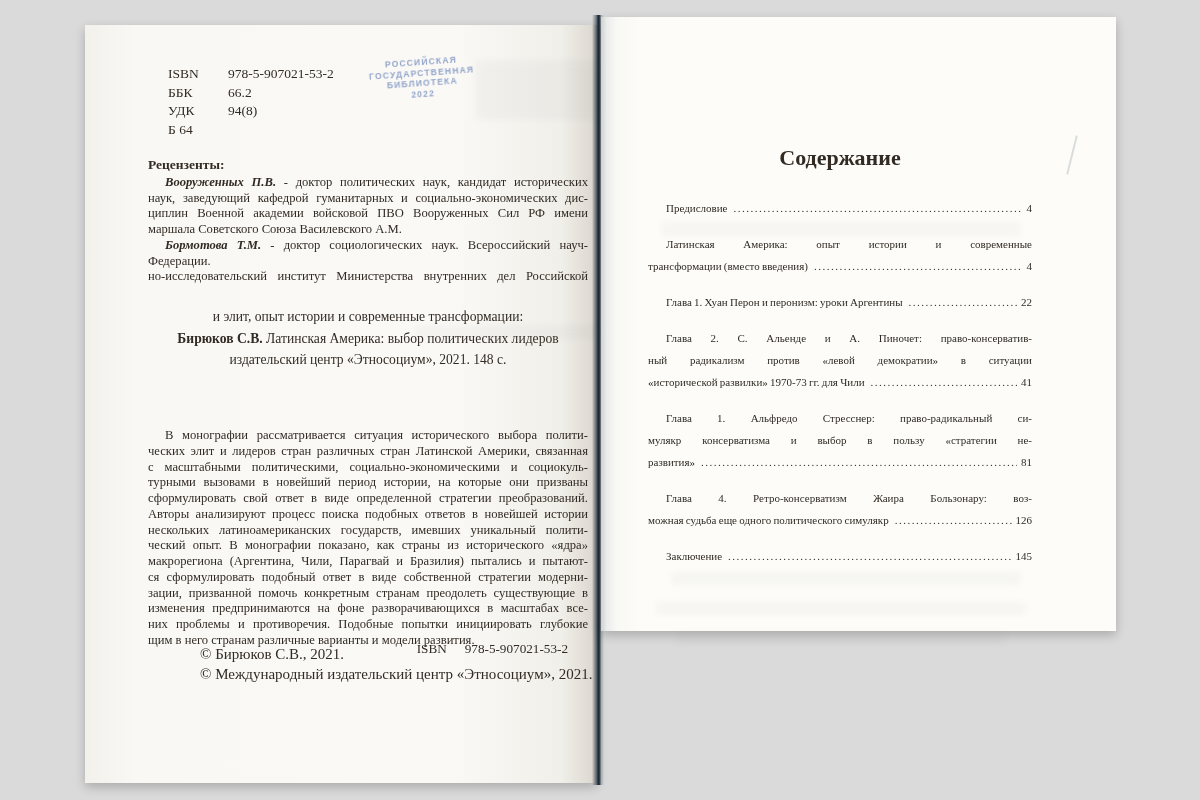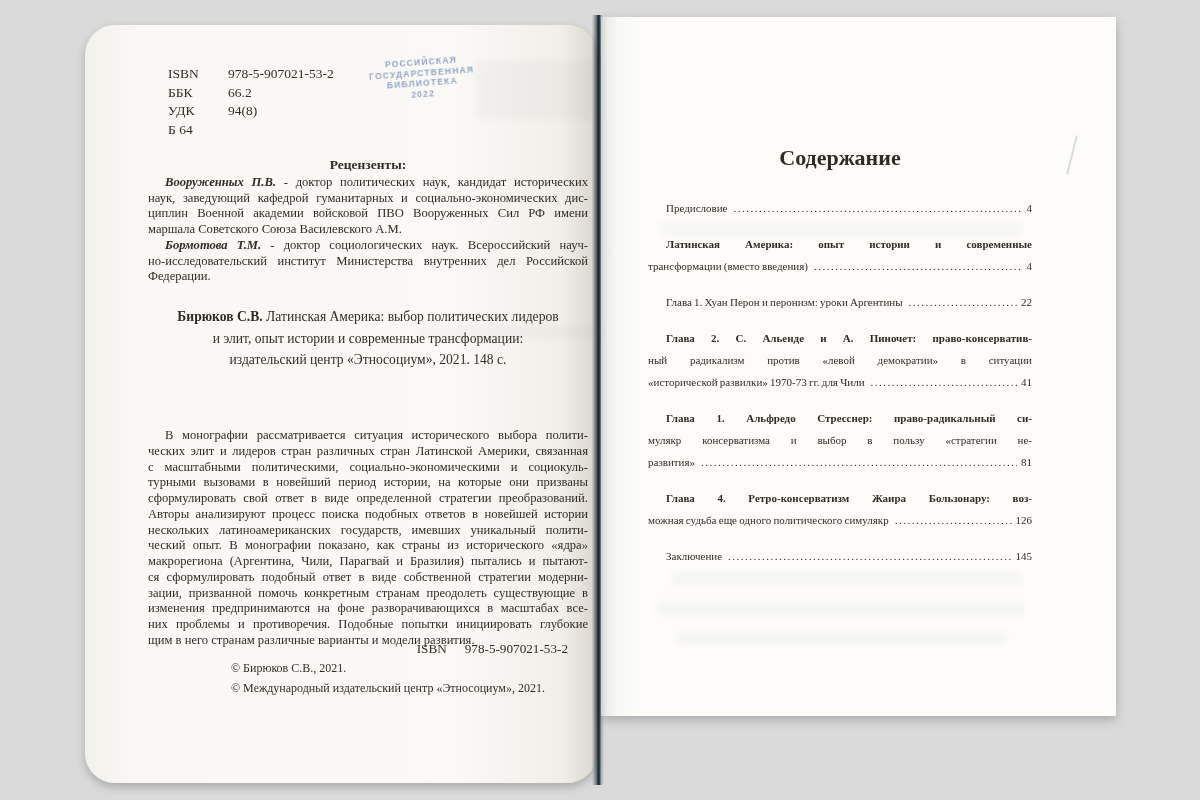--- a/index.html
+++ b/index.html
@@ -7,69 +7,68 @@
     width:1200px;height:800px;overflow:hidden;position:relative;
     background:#dbdada;
     font-family:"Liberation Serif","DejaVu Serif",serif;
     color:#322b24;
   }
   .scene{position:absolute;inset:0;}
   .page{position:absolute;box-shadow:0 4px 10px rgba(0,0,0,0.22);}
   .page-left{
     left:85px;top:25px;width:512px;height:758px;
     background:linear-gradient(90deg,#f3f1ec 0%, #faf8f4 10%, #fbf9f6 72%, #f1efe9 93%, #ddd9d2 99%, #b9b5ae 100%);
-    border-radius:30px;
   }
   .page-right{
-    left:601px;top:17px;width:515px;height:699px;
+    left:601px;top:17px;width:515px;height:614px;
     background:linear-gradient(90deg,#cfd2d1 0%, #eceeec 1.2%, #f8f8f5 3%, #fdfcf9 8%, #fdfcf9 100%);
   }
   .gutter{
     position:absolute;left:592px;top:15px;width:12px;height:770px;
     background:linear-gradient(90deg, rgba(20,30,40,0) 0%, rgba(35,50,62,0.55) 35%, #182632 52%, #2c3c49 62%, rgba(90,105,118,0.35) 78%, rgba(255,255,255,0) 100%);
   }
   
   .imprint{position:absolute;left:83px;top:40px;font-size:13.5px;line-height:18.5px;}
   .imprint-row .lbl{display:inline-block;width:60px;}
   .stamp{
     position:absolute;left:272px;top:32px;width:130px;
     transform:rotate(-4deg);
     color:#7d95c2;opacity:0.85;text-align:center;
     font-family:"Liberation Sans","DejaVu Sans",sans-serif;
     font-size:8.5px;line-height:10.5px;letter-spacing:1.2px;font-weight:bold;
     filter:blur(0.3px);
   }
   .reviewers-heading{
     position:absolute;left:63px;top:132px;width:440px;
-    text-align:center;font-weight:bold;font-size:13.5px;
+    text-align:left;font-weight:bold;font-size:13.5px;
   }
   .textblock{position:absolute;left:63px;width:440px;}
   .reviewers{top:150px;font-size:12.6px;line-height:15.7px;}
   .biblio{top:281px;font-size:13.6px;line-height:21.5px;}
   .annotation{top:371px;font-size:12.6px;line-height:15.75px;margin-top:32px;}
   .line{text-align:justify;text-align-last:justify;white-space:nowrap;overflow:hidden;}
   .line.last{text-align-last:left;}
   .line.center{text-align:center;text-align-last:center;white-space:normal;}
   .line.indent{text-indent:17px;}
   .lead.bi{font-weight:bold;font-style:italic;}
   .lead.b{font-weight:bold;}
   .isbn-line{
     position:absolute;left:63px;top:616px;width:440px;
     text-align:right;padding-right:20px;box-sizing:border-box;font-size:13.2px;
   }
   .isbn-line .val{margin-left:18px;}
-  .copyright{position:absolute;left:115px;top:634px;font-size:12px;line-height:19.5px;margin-left:31px;}
+  .copyright{position:absolute;left:115px;top:620px;font-size:15px;line-height:19.5px;}
   
   .toc-wrap{position:absolute;left:47px;top:128px;width:384px;}
   .toc-title{
     text-align:center;font-weight:bold;font-size:22px;margin:0 0 26px 0;
   }
   .toc-entry{font-size:11px;line-height:22px;margin-bottom:14px;word-spacing:-0.5px;}
   .toc-line{text-align:justify;text-align-last:justify;white-space:nowrap;overflow:hidden;}
-  .toc-line.first{text-indent:18px;font-weight:bold;}
+  .toc-line.first{text-indent:18px;}
   .toc-last{display:flex;align-items:baseline;}
   .toc-last .toc-text{white-space:nowrap;}
   .toc-last .toc-text.first{padding-left:18px;}
   .toc-last .leader{flex:1;overflow:hidden;white-space:nowrap;letter-spacing:1.5px;margin:0 4px 0 6px;}
   .toc-last .toc-page{white-space:nowrap;}
   
   .ghost{position:absolute;background:#6a7076;opacity:0.045;filter:blur(3px);border-radius:3px;}
   .scratch{position:absolute;left:470px;top:118px;width:2px;height:40px;background:#9aa4ac;opacity:0.35;transform:rotate(14deg);filter:blur(0.5px);}
 </style>
 </head>
@@ -93,27 +92,27 @@
       </div>
 
     <div class="reviewers-heading">Рецензенты:</div>
 
     <div class="textblock reviewers">
         <div class="line indent"><span class="lead bi">Вооруженных П.В.</span> - доктор политических наук, кандидат исторических</div>
         <div class="line">наук, заведующий кафедрой гуманитарных и социально-экономических дис-</div>
         <div class="line">циплин Военной академии войсковой ПВО Вооруженных Сил РФ имени</div>
         <div class="line last">маршала Советского Союза Василевского А.М.</div>
         <div class="line indent"><span class="lead bi">Бормотова Т.М.</span> - доктор социологических наук. Всероссийский науч-</div>
+        <div class="line last">Федерации.</div>
         <div class="line">но-исследовательский институт Министерства внутренних дел Российской</div>
-        <div class="line last">Федерации.</div>
       </div>
 
     <div class="textblock biblio">
+        <div class="line center">и элит, опыт истории и современные трансформации:</div>
         <div class="line center"><span class="lead b">Бирюков С.В.</span> Латинская Америка: выбор политических лидеров</div>
-        <div class="line center">и элит, опыт истории и современные трансформации:</div>
         <div class="line center">издательский центр «Этносоциум», 2021. 148 с.</div>
       </div>
 
     <div class="textblock annotation">
         <div class="line indent">В монографии рассматривается ситуация исторического выбора полити-</div>
         <div class="line">ческих элит и лидеров стран различных стран Латинской Америки, связанная</div>
         <div class="line">с масштабными политическими, социально-экономическими и социокуль-</div>
         <div class="line">турными вызовами в новейший период истории, на которые они призваны</div>
         <div class="line">сформулировать свой ответ в виде определенной стратегии преобразований.</div>
         <div class="line">Авторы анализируют процесс поиска подобных ответов в новейшей истории</div>

